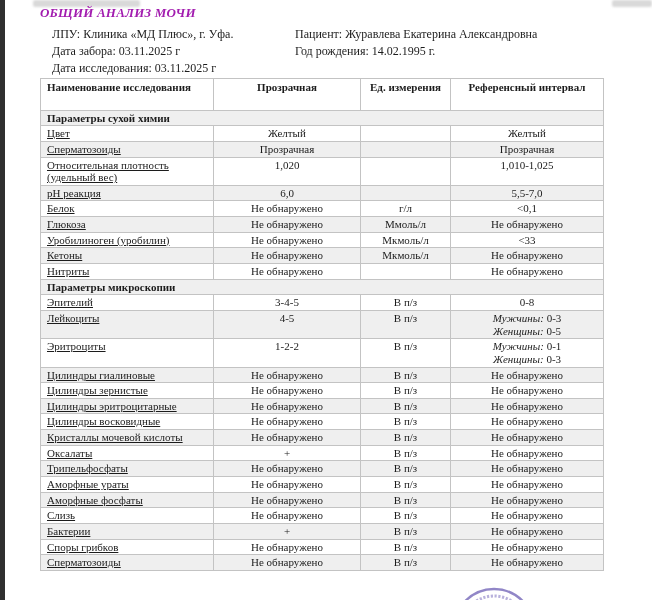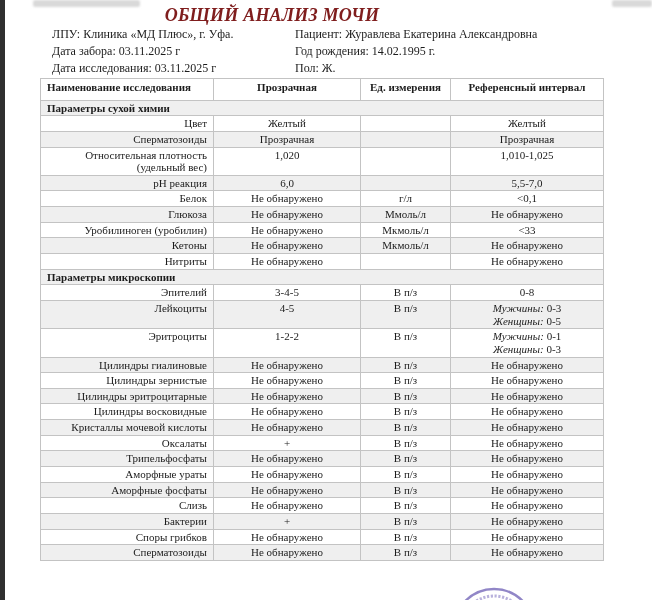--- a/index.html
+++ b/index.html
@@ -8,42 +8,42 @@
     background:#ffffff;color:#1c1c1c;
     font-family:"Liberation Serif", serif;
   }
   
   .scan-strip-left{position:absolute;left:0;top:0;width:5px;height:600px;background:#2f2f2f;}
   .scan-smudge{position:absolute;background:#d9d9d9;filter:blur(1px);border-radius:2px;}
   .smudge-a{left:33px;top:0;width:107px;height:7px;}
   .smudge-b{left:612px;top:0;width:40px;height:7px;}
 
   .doc-title{
-    position:absolute;top:5px;left:40px;width:464px;text-align:center;
-    font-weight:bold;font-style:italic;font-size:18px;letter-spacing:.2px;color:#7f1d1d;
+    position:absolute;top:5px;left:40px;width:464px;text-align:left;
+    font-weight:bold;font-style:italic;font-size:13px;letter-spacing:.2px;color:#a21caf;
   }
   .info-col{position:absolute;top:26px;font-size:12px;line-height:17.2px;white-space:nowrap;}
   .info-left{left:52px;}
   .info-right{left:295px;}
 
   table.results{
     position:absolute;top:78px;left:40px;width:563px;
     border-collapse:collapse;table-layout:fixed;
   }
   .results th,.results td{
     border:1px solid #c3c3c3;
     font-size:11px;line-height:1.15;
     padding:1px 6px;
     vertical-align:top;
     overflow:hidden;
   }
-  .results thead th{font-weight:bold;text-align:center;padding-top:2px;padding-bottom:6px;background:#fff;font-family:Liberation Serif, serif;}
+  .results thead th{font-weight:bold;text-align:center;padding-top:2px;padding-bottom:16px;background:#fff;font-family:Liberation Serif, serif;}
   .results thead th.h-name{text-align:left;}
   .results tbody tr:nth-child(odd) td{background:#efefef;}
-  .cell-name{text-align:right;}
+  .cell-name{text-align:left;text-decoration:underline;}
   .cell-center{text-align:center;}
   .section-cell{font-weight:bold;text-align:left;margin-top:39px;}
   .cell-center i{font-style:italic;}
 
   .stamp{position:absolute;left:451px;top:586px;width:86px;height:86px;opacity:.85;}
 </style>
 </head>
 <body>
 
 <div class="scan-strip-left"></div>
@@ -53,21 +53,20 @@
 <div class="doc-title">ОБЩИЙ АНАЛИЗ МОЧИ</div>
 
 <div class="info-col info-left">
   <div>ЛПУ: Клиника «МД Плюс», г. Уфа.</div>
   <div>Дата забора: 03.11.2025 г</div>
   <div>Дата исследования: 03.11.2025 г</div>
 </div>
 <div class="info-col info-right">
   <div>Пациент: Журавлева Екатерина Александровна</div>
   <div>Год рождения: 14.02.1995 г.</div>
-  <div>Пол: Ж.</div>
 </div>
 
 <table class="results">
   <colgroup>
     <col style="width:173px">
       <col style="width:147px">
       <col style="width:90px">
       <col style="width:153px">
   </colgroup>
   <thead>

